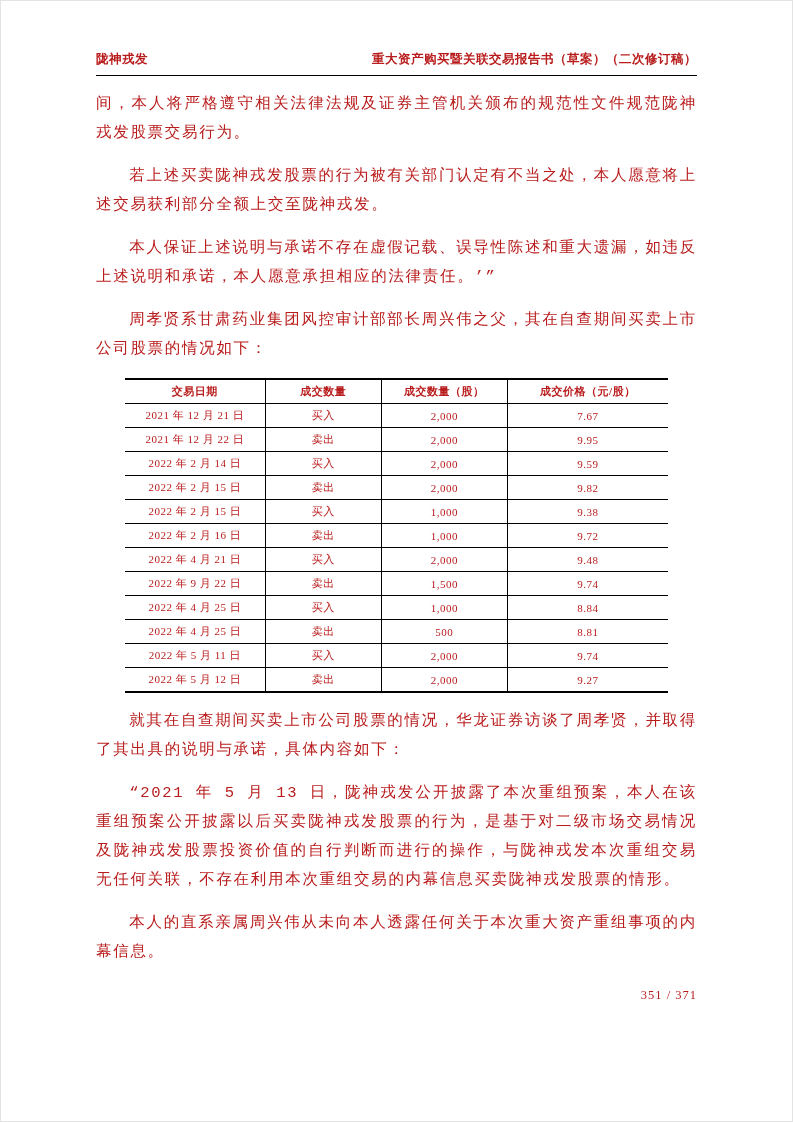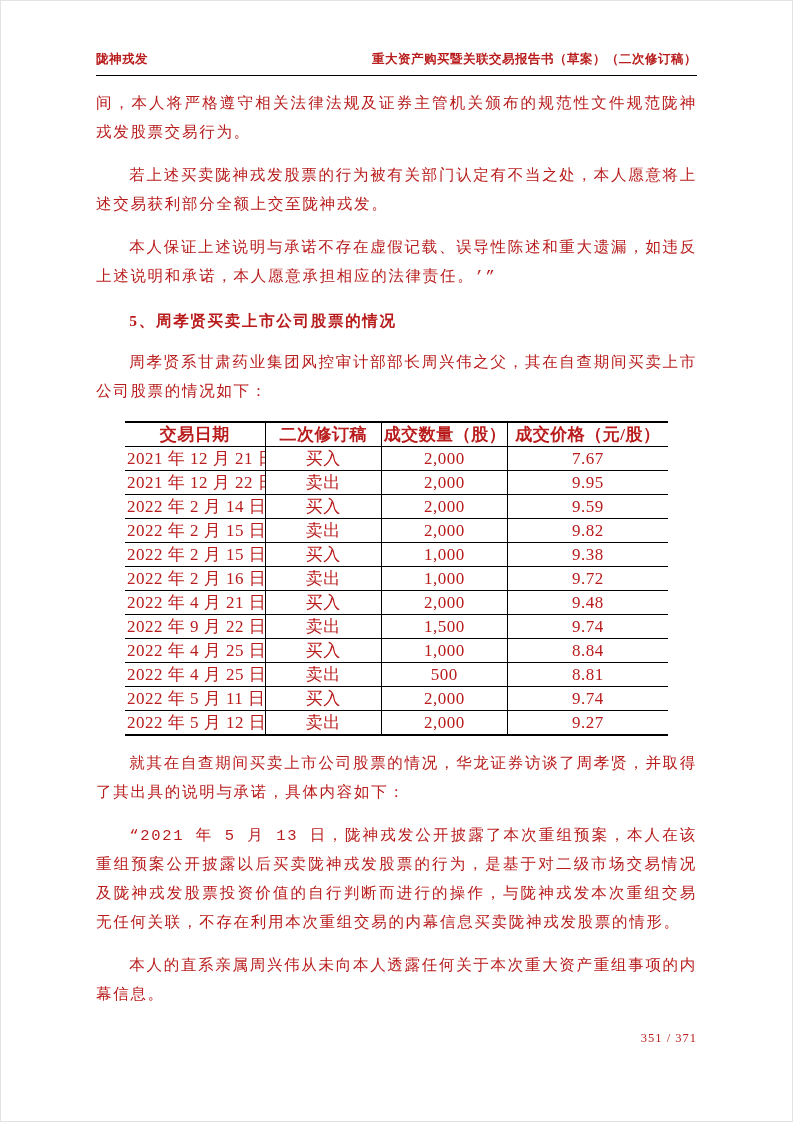--- a/index.html
+++ b/index.html
@@ -44,21 +44,21 @@
     font-weight: bold;
     text-indent: 2.15em;
   }
   table.trades {
     width: 543px;
     margin: 10px auto 14px auto;
     border-collapse: collapse;
     table-layout: fixed;
     border-top: 2.5px solid #000;
     border-bottom: 2.5px solid #000;
-    font-size: 17px;
+    font-size: 11px;
     font-family: Liberation Serif, serif;
   }
   table.trades col.c1 { width: 25.8%; }
   table.trades col.c2 { width: 21.4%; }
   table.trades col.c3 { width: 23.2%; }
   table.trades col.c4 { width: 29.6%; }
   table.trades th, table.trades td {
     height: 23px;
     padding: 0 2px;
     text-align: center;
@@ -85,34 +85,33 @@
 
   <div class="doc-header">
     <span>陇神戎发</span>
     <span>重大资产购买暨关联交易报告书（草案）（二次修订稿）</span>
   </div>
 
   <div class="body-text">
     <p class="no-indent">间，本人将严格遵守相关法律法规及证券主管机关颁布的规范性文件规范陇神戎发股票交易行为。</p>
     <p>若上述买卖陇神戎发股票的行为被有关部门认定有不当之处，本人愿意将上述交易获利部分全额上交至陇神戎发。</p>
     <p>本人保证上述说明与承诺不存在虚假记载、误导性陈述和重大遗漏，如违反上述说明和承诺，本人愿意承担相应的法律责任。’”</p>
-    <h3>5、周孝贤买卖上市公司股票的情况</h3>
     <p>周孝贤系甘肃药业集团风控审计部部长周兴伟之父，其在自查期间买卖上市公司股票的情况如下：</p>
 
     <table class="trades">
       <colgroup>
         <col class="c1">
           <col class="c2">
           <col class="c3">
           <col class="c4">
       </colgroup>
       <thead>
         <tr>
           <th>交易日期</th>
-          <th>二次修订稿</th>
+          <th>成交数量</th>
           <th>成交数量（股）</th>
           <th>成交价格（元/股）</th>
         </tr>
       </thead>
       <tbody>
           <tr>
         <td>2021 年 12 月 21 日</td>
         <td>买入</td>
         <td>2,000</td>
         <td>7.67</td>

